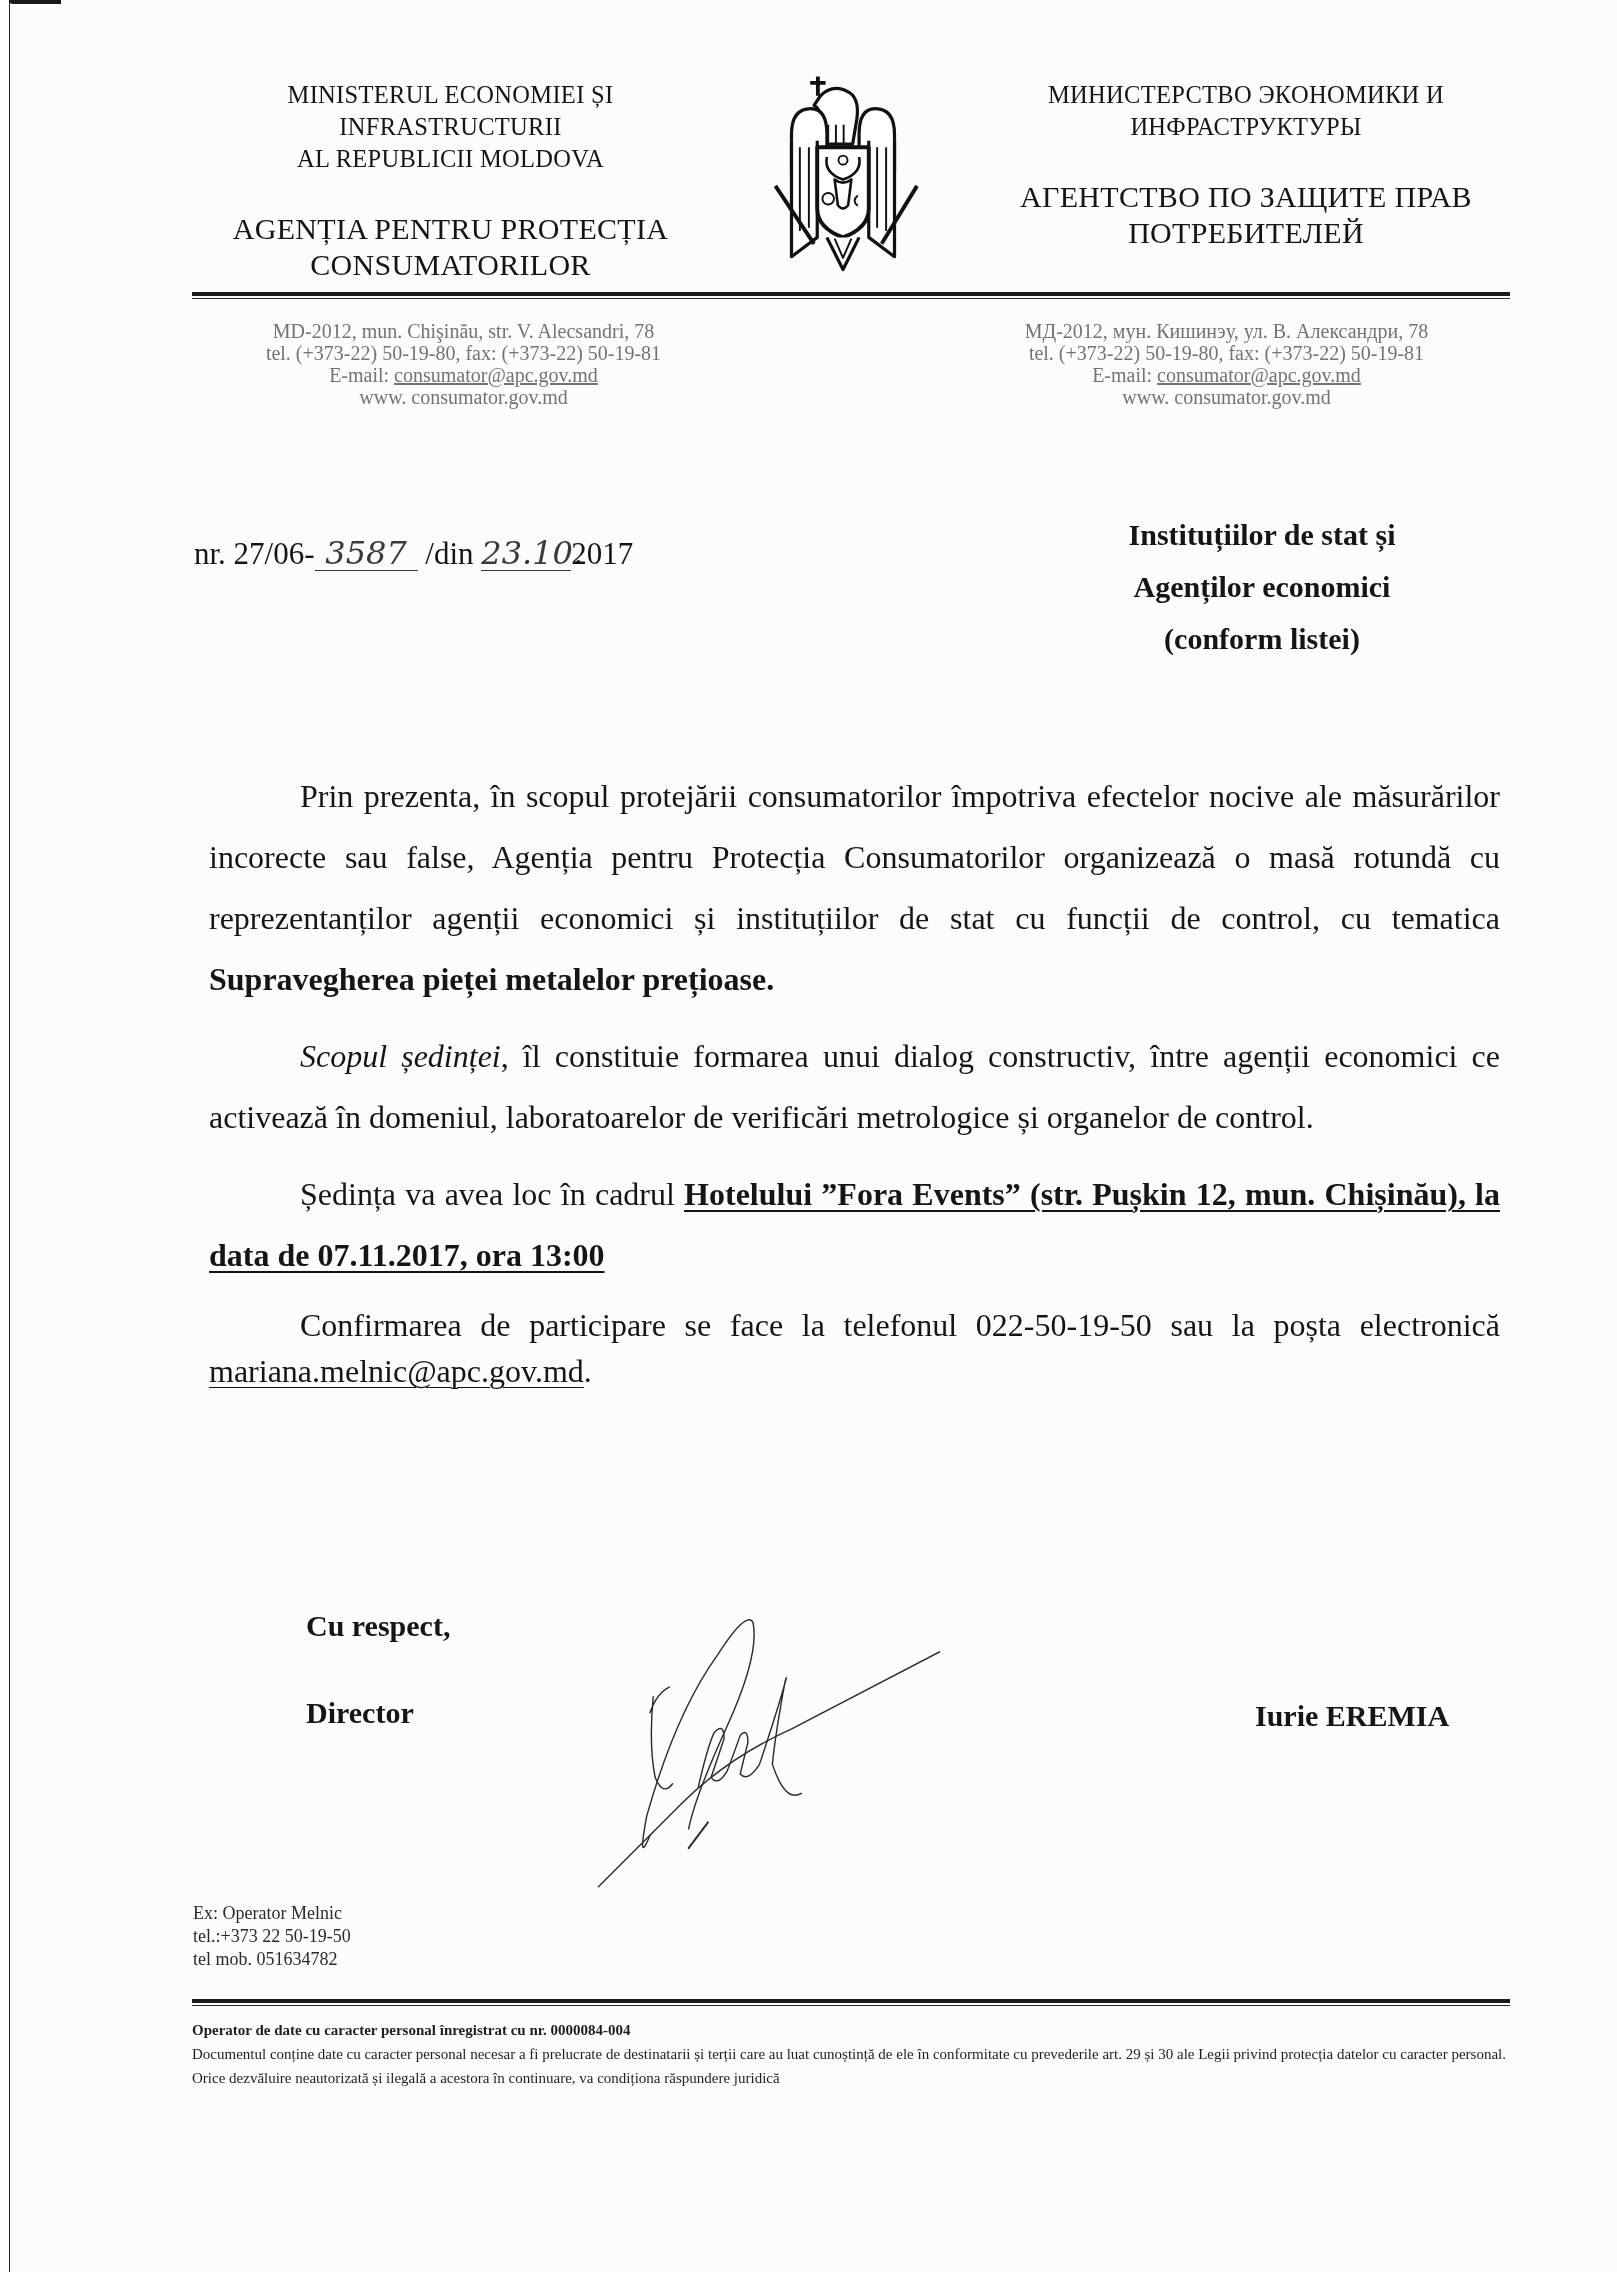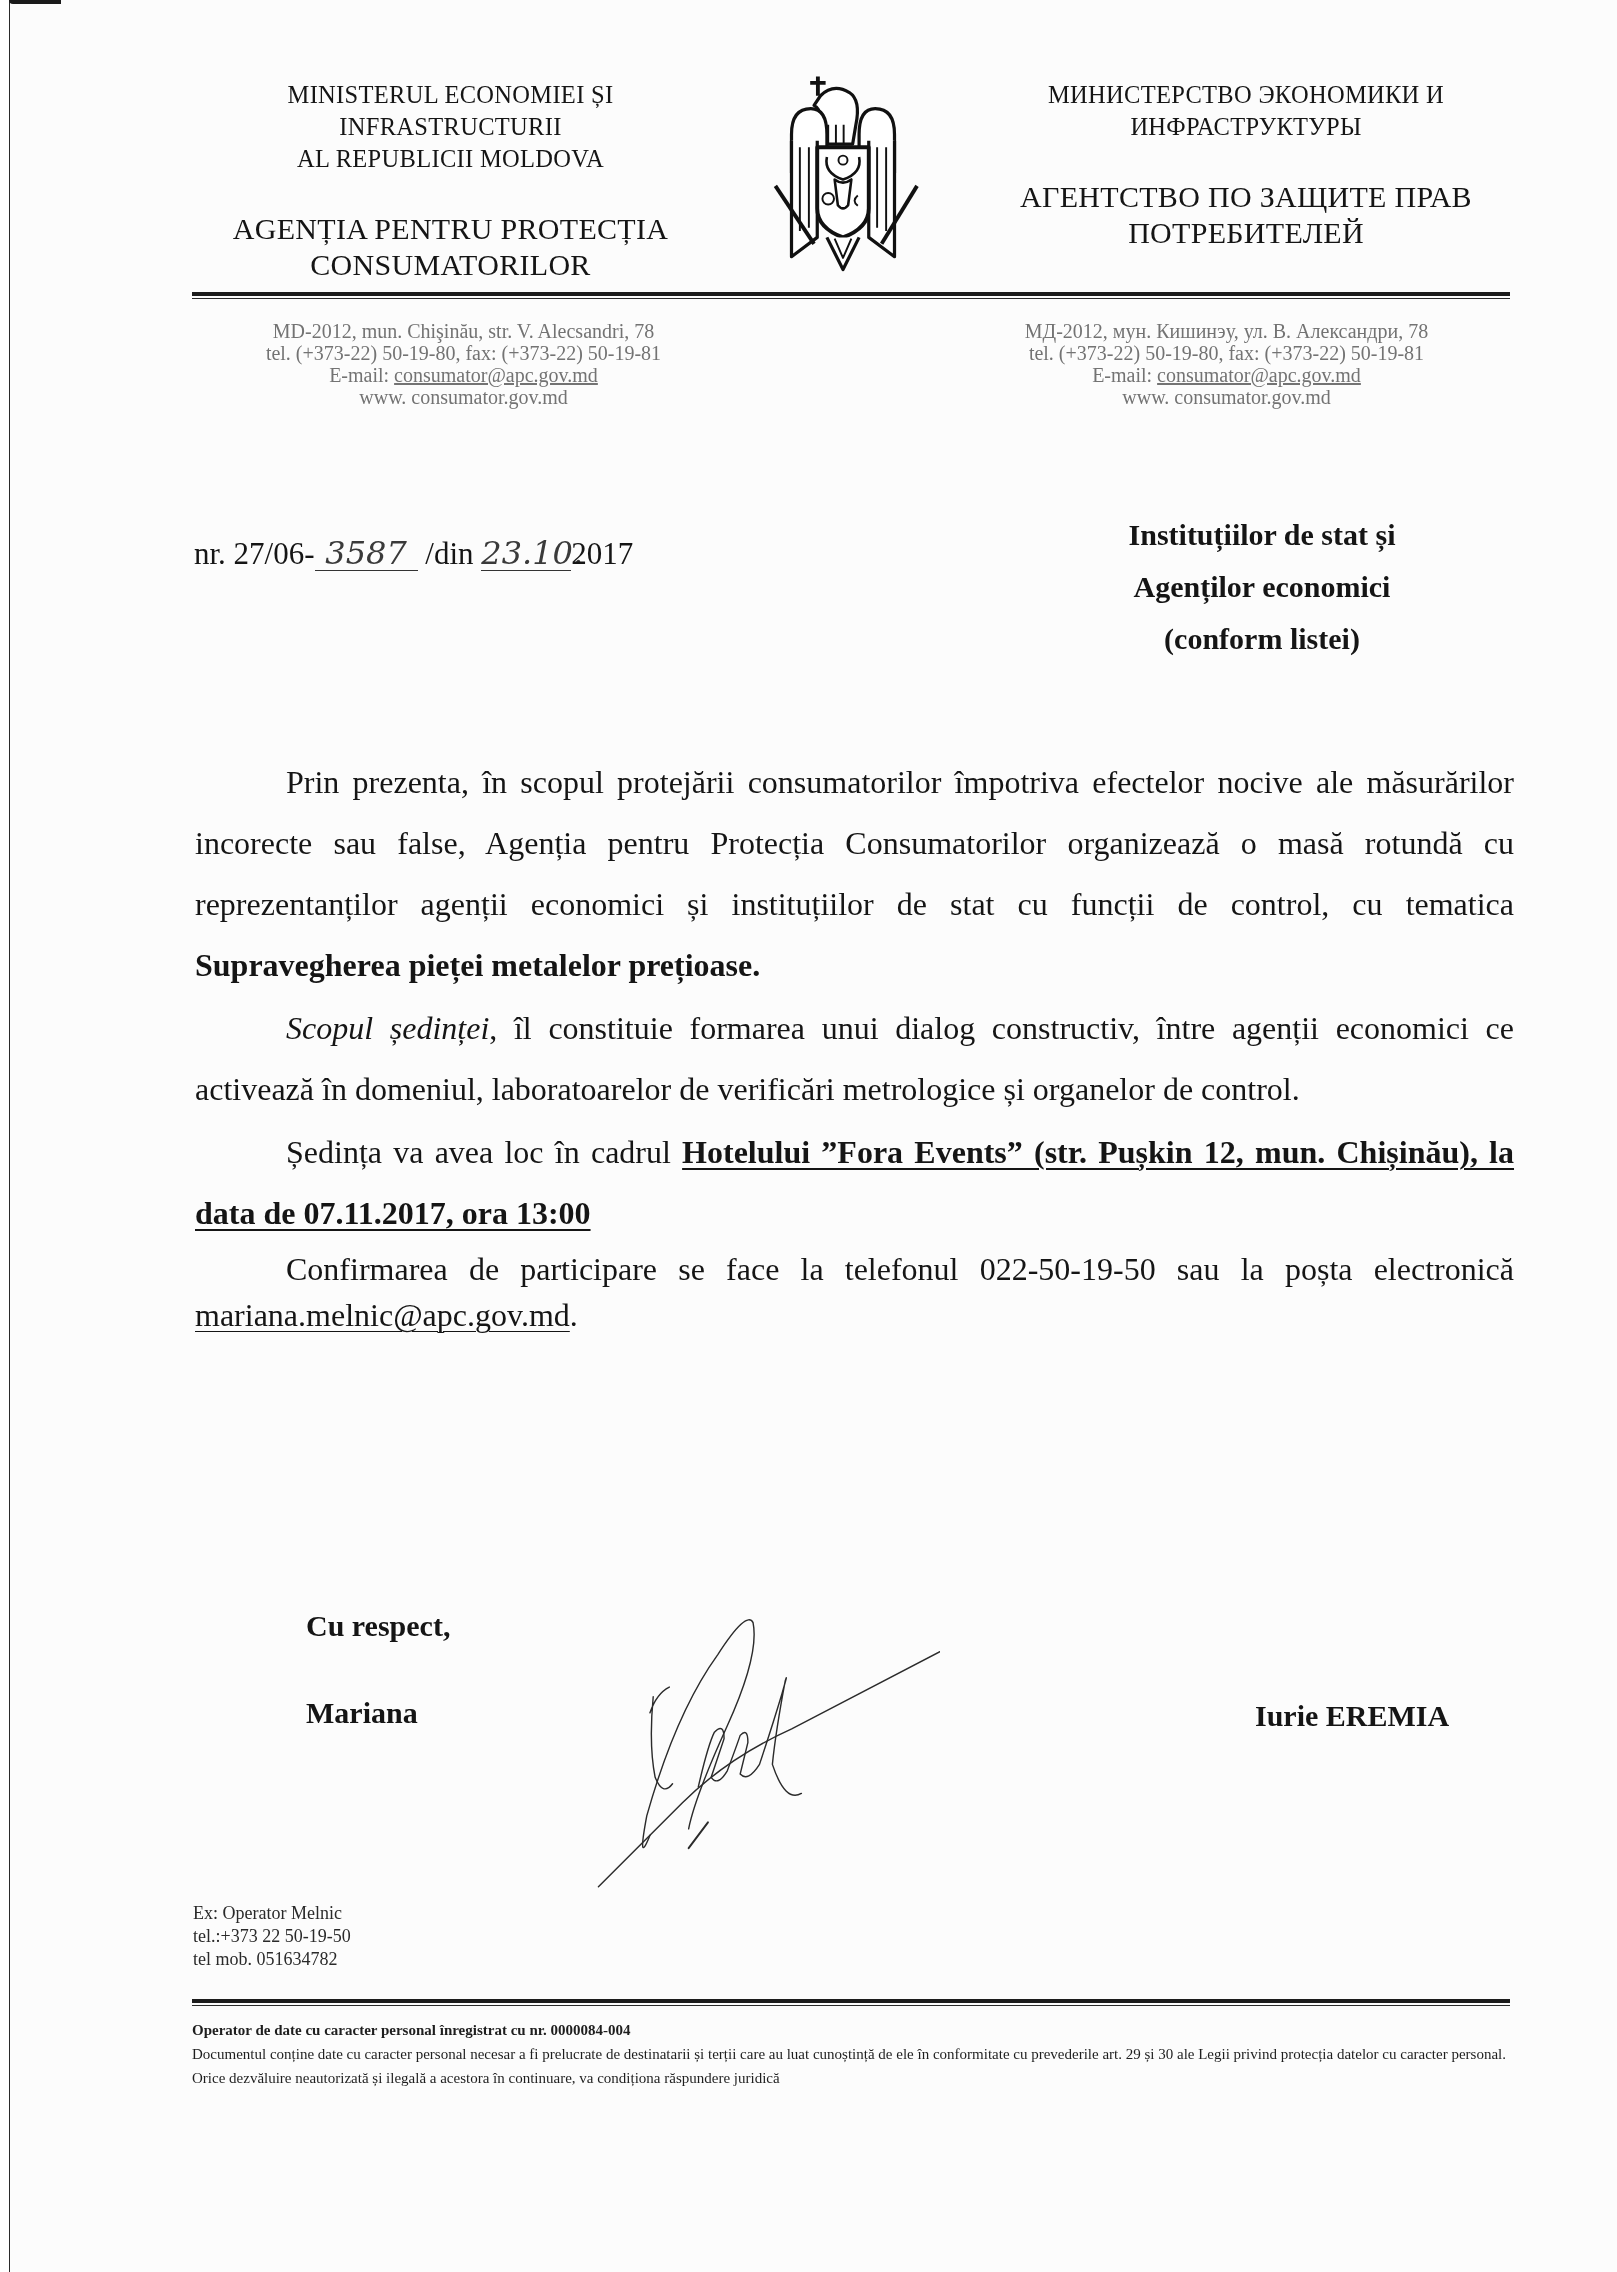--- a/index.html
+++ b/index.html
@@ -44,21 +44,21 @@
     font-family: "DejaVu Serif", serif; font-style: italic; color: #3a3a3a;
     display: inline-block; border-bottom: 1.3px solid #333; text-align: center;
     font-size: 32px; line-height: 33px;
   }
   .ref .hand.num { width: 103px; }
   .ref .hand.date { width: 90px; }
   .recipient { left: 1056px; top: 509px; width: 412px; font-size: 30px; line-height: 52px; font-weight: bold; }
 
   
   .body { left: 193px; top: 750px; width: 1323px; font-size: 32px; line-height: 61px; text-align: justify; }
-  .body p { margin: 2px; text-indent: 91px; }
+  .body p { margin: 16px; text-indent: 91px; }
   .body .u { text-decoration: underline; text-decoration-thickness: 1.9px; text-underline-offset: 5.2px; }
   .body b { font-weight: bold; }
   .body i { font-style: italic; }
 
   
   .sig-left { left: 306px; top: 1606px; font-size: 30px; font-weight: bold; line-height: 39px; }
   .sig-left .director { margin-top: 48px; }
   .sig-name { left: 1255px; top: 1696px; font-size: 30px; font-weight: bold; line-height: 39px; }
   .signature { left: 579px; top: 1584px; width: 361px; height: 335px; }
 
@@ -159,21 +159,21 @@
 
 <div class="abs body">
   <p><span>Prin prezenta, în scopul protejării consumatorilor împotriva efectelor nocive ale măsurărilor incorecte sau false, Agenția pentru Protecția Consumatorilor organizează o masă rotundă cu reprezentanților agenții economici și instituțiilor de stat cu funcții de control, cu tematica </span><b>Supravegherea pieței metalelor prețioase.</b></p>
   <p><i>Scopul ședinței</i><span>, îl constituie formarea unui dialog constructiv, între agenții economici ce activează în domeniul, laboratoarelor de verificări metrologice  și organelor de control.</span></p>
   <p><span>Ședința va avea loc în cadrul </span><b class="u">Hotelului ”Fora Events” (str. Pușkin 12, mun. Chișinău), la data de 07.11.2017, ora 13:00</b></p>
   <p style="line-height:46px"><span>Confirmarea de participare se face la telefonul 022-50-19-50 sau la poșta electronică </span><span class="u" style="text-decoration-thickness:1.3px">mariana.melnic@apc.gov.md</span><span>.</span></p>
 </div>
 
 <div class="abs sig-left">
   <div>Cu respect,</div>
-  <div class="director">Mariana</div>
+  <div class="director">Director</div>
 </div>
 <div class="abs signature">
   <svg width="361" height="335" viewBox="0 0 560 520" fill="none" stroke="#2b2b2b" stroke-width="2.2" stroke-linecap="round">
     <path d="M30 470 L160 340 Q230 270 330 225 L560 105"></path>
     <path d="M110 390 Q90 440 105 360 Q150 200 215 110 Q260 40 270 60 Q280 110 230 220 Q180 330 170 380"></path>
     <path d="M110 200 Q120 170 140 160 M115 175 Q108 250 118 300 Q130 330 145 310"></path>
     <path d="M185 315 Q200 250 210 230 Q225 215 225 240 Q215 270 205 300 Q215 315 230 290 Q245 250 250 235 Q262 222 262 246 Q255 275 250 295 Q262 308 280 280 Q300 220 315 170 Q325 135 320 150 Q305 230 300 280 Q320 340 345 325"></path>
     <path d="M170 410 L200 370" stroke-width="3"></path>
   </svg>
 </div>

